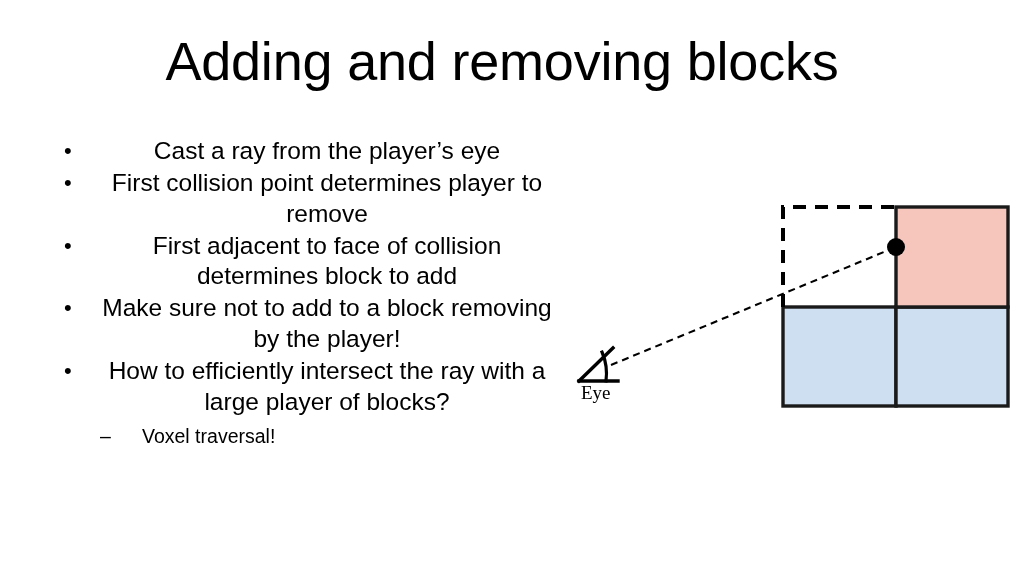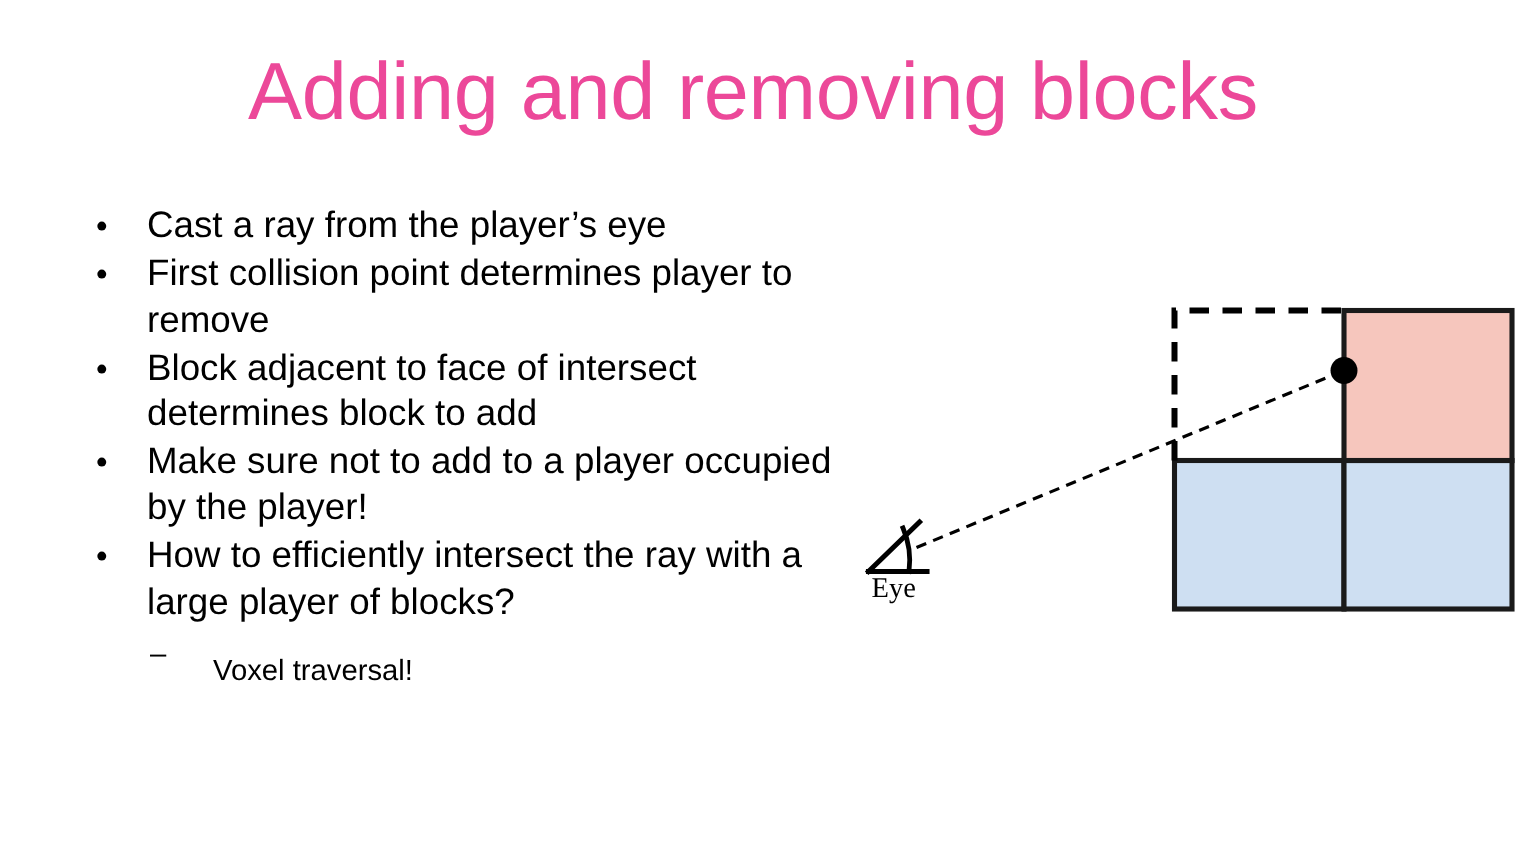--- a/index.html
+++ b/index.html
@@ -20,21 +20,21 @@
   #slide-title {
     position: absolute;
     left: 0;
     top: 32px;
     width: 1004px;
     text-align: center;
     font-size: 54px;
     font-weight: 400;
     line-height: 1.08;
     letter-spacing: -0.2px;
-    color: #ec4899;
+    color: #000000;
     white-space: nowrap;
   }
 
   
   #body-list {
     position: absolute;
     left: 56px;
     top: 136px;
     width: 500px;
   }
@@ -49,38 +49,38 @@
     width: 42px;
     flex: 0 0 42px;
     text-align: left;
     padding-left: 8px;
     box-sizing: border-box;
     font-size: 22px;
     line-height: 1.35;
   }
   .bullet-text {
     flex: 1 1 auto;
+    text-align: center;
   }
 
   .sub-row {
     display: flex;
     align-items: flex-start;
     font-size: 19.5px;
     line-height: 1.3;
     margin-top: 6px;
     margin-left: 44px;
   }
   .sub-mark {
     width: 42px;
     flex: 0 0 42px;
     font-size: 19.5px;
   }
   .sub-text {
     flex: 1 1 auto;
-    margin-top: 11px;
   }
 
   
   #diagram {
     position: absolute;
     left: 556px;
     top: 180px;
     width: 480px;
     height: 250px;
     font-family: Liberation Serif, serif;
@@ -109,26 +109,26 @@
     <span class="bullet-text">Cast a ray from the player’s eye</span>
   </div>
 
   <div class="bullet-row">
     <span class="bullet-mark">•</span>
     <span class="bullet-text">First collision point determines player to remove</span>
   </div>
 
   <div class="bullet-row">
     <span class="bullet-mark">•</span>
-    <span class="bullet-text">Block adjacent to face of intersect determines block to add</span>
+    <span class="bullet-text">First adjacent to face of collision determines block to add</span>
   </div>
 
   <div class="bullet-row">
     <span class="bullet-mark">•</span>
-    <span class="bullet-text">Make sure not to add to a player occupied by the player!</span>
+    <span class="bullet-text">Make sure not to add to a block removing by the player!</span>
   </div>
 
   <div class="bullet-row">
     <span class="bullet-mark">•</span>
     <span class="bullet-text">How to efficiently intersect the ray with a large player of blocks?</span>
   </div>
 
   <div class="sub-row">
     <span class="sub-mark">–</span>
     <span class="sub-text">Voxel traversal!</span>

